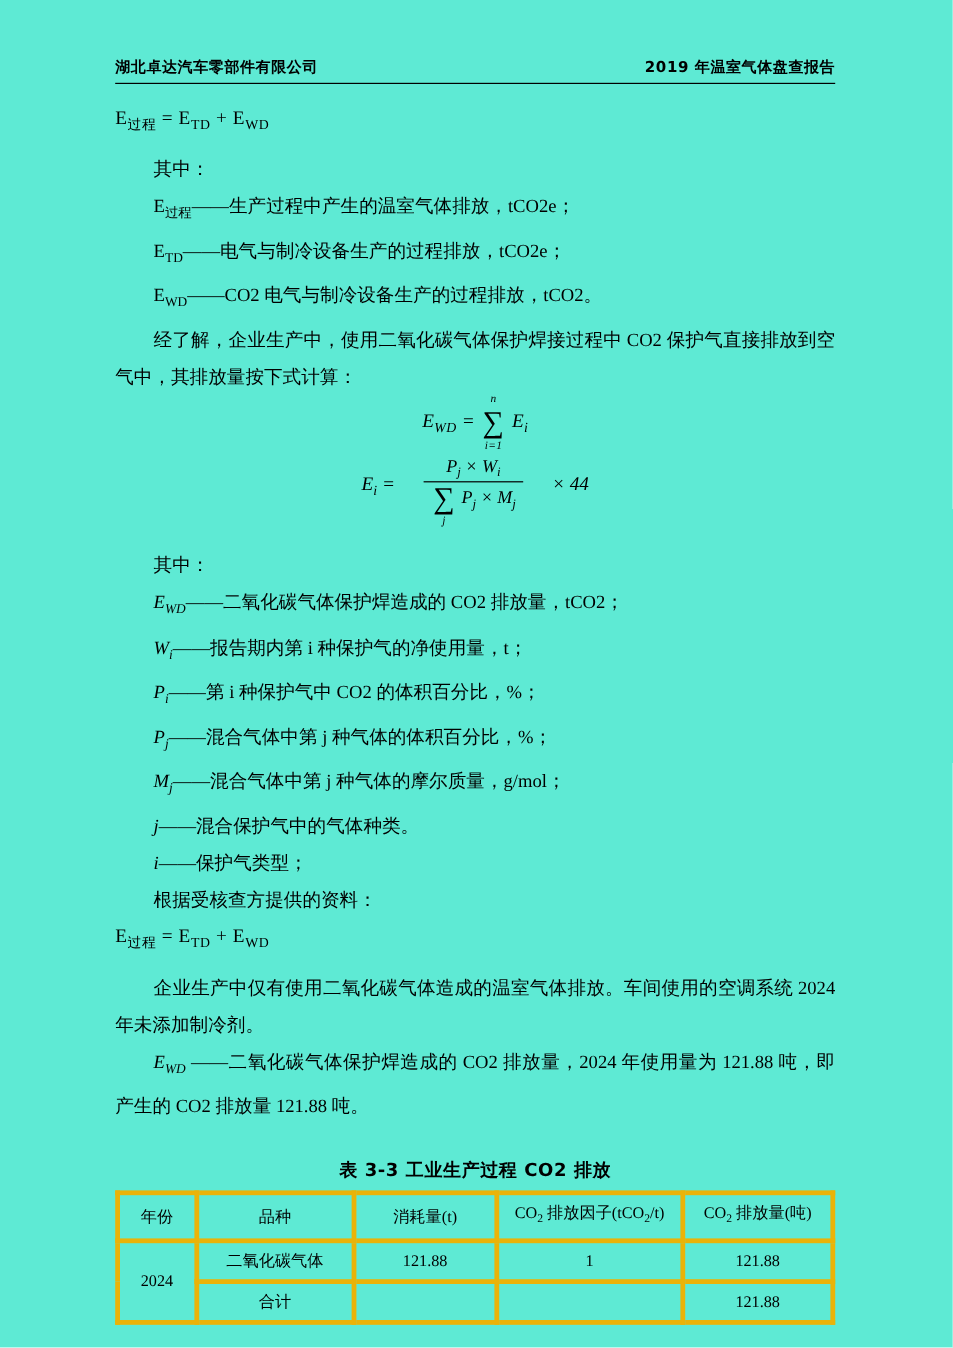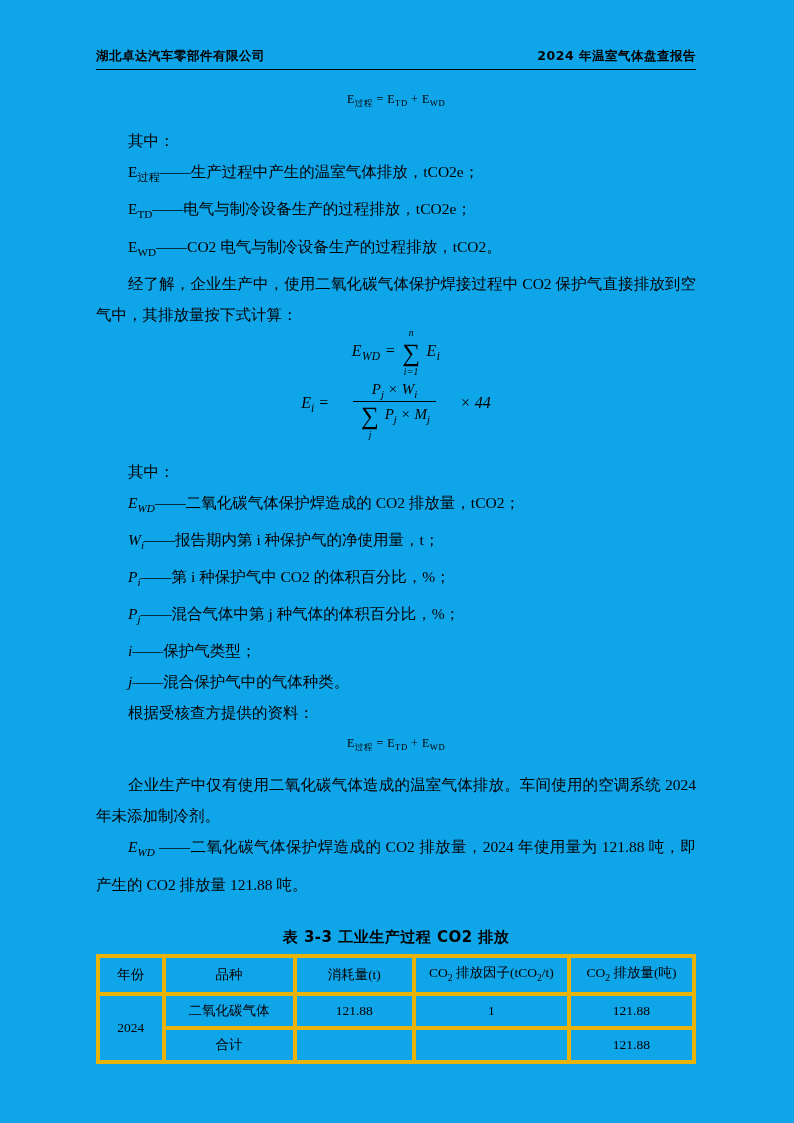--- a/index.html
+++ b/index.html
@@ -4,21 +4,21 @@
 <style>
   html, body {
     margin: 0;
     padding: 0;
     background: #ffffff;
   }
   .page {
     position: relative;
     width: 794px;
     height: 1123px;
-    background: #0ea5e9;
+    background: #5eead4;
     font-family: "Liberation Serif", serif;
     color: #000000;
     box-sizing: border-box;
     overflow: hidden;
   }
   .content {
     position: absolute;
     left: 96px;
     top: 48px;
     width: 600px;
@@ -46,22 +46,22 @@
     margin: 0;
   }
   .indent { text-indent: 32px; }
   .sub { font-size: 0.72em; vertical-align: sub; }
   .ital { font-style: italic; }
   .gap-s { height: 7px; }
   .gap-m { height: 14px; }
   .gap-l { height: 22px; }
 
   .formula-line {
-    text-align: center;
-    font-size: 12px;
+    text-align: left;
+    font-size: 16px;
     line-height: 30px;
     letter-spacing: 0.5px;
   }
 
   
   .mathblock {
     margin: 10px 0 6px 0;
     text-align: center;
   }
   .math-row1 {
@@ -166,21 +166,21 @@
 </style>
 </head>
 <body>
 
 <div class="page">
 
   <div class="content">
 
     <div class="header">
       <div class="left">湖北卓达汽车零部件有限公司</div>
-      <div class="right">2024 年温室气体盘查报告</div>
+      <div class="right">2019 年温室气体盘查报告</div>
     </div>
 
     <div class="gap-m"></div>
 
     <div class="formula-line">
       <span>E</span><span class="sub">过程</span>
       <span>=</span>
       <span>E</span><span class="sub">TD</span>
       <span>+</span>
       <span>E</span><span class="sub">WD</span>
@@ -247,24 +247,27 @@
     <p class="para indent">
       <span class="ital">W</span><span class="sub ital">i</span><span>——</span><span>报告期内第 i 种保护气的净使用量，t；</span>
     </p>
     <p class="para indent">
       <span class="ital">P</span><span class="sub ital">i</span><span>——</span><span>第 i 种保护气中 CO2 的体积百分比，%；</span>
     </p>
     <p class="para indent">
       <span class="ital">P</span><span class="sub ital">j</span><span>——</span><span>混合气体中第 j 种气体的体积百分比，%；</span>
     </p>
     <p class="para indent">
+      <span class="ital">M</span><span class="sub ital">j</span><span>——</span><span>混合气体中第 j 种气体的摩尔质量，g/mol；</span>
+    </p>
+    <p class="para indent">
+      <span class="ital">j</span><span>——</span><span>混合保护气中的气体种类。</span>
+    </p>
+    <p class="para indent">
       <span class="ital">i</span><span>——</span><span>保护气类型；</span>
-    </p>
-    <p class="para indent">
-      <span class="ital">j</span><span>——</span><span>混合保护气中的气体种类。</span>
     </p>
 
     <p class="para indent">根据受核查方提供的资料：</p>
 
     <div class="formula-line">
       <span>E</span><span class="sub">过程</span>
       <span>=</span>
       <span>E</span><span class="sub">TD</span>
       <span>+</span>
       <span>E</span><span class="sub">WD</span>

